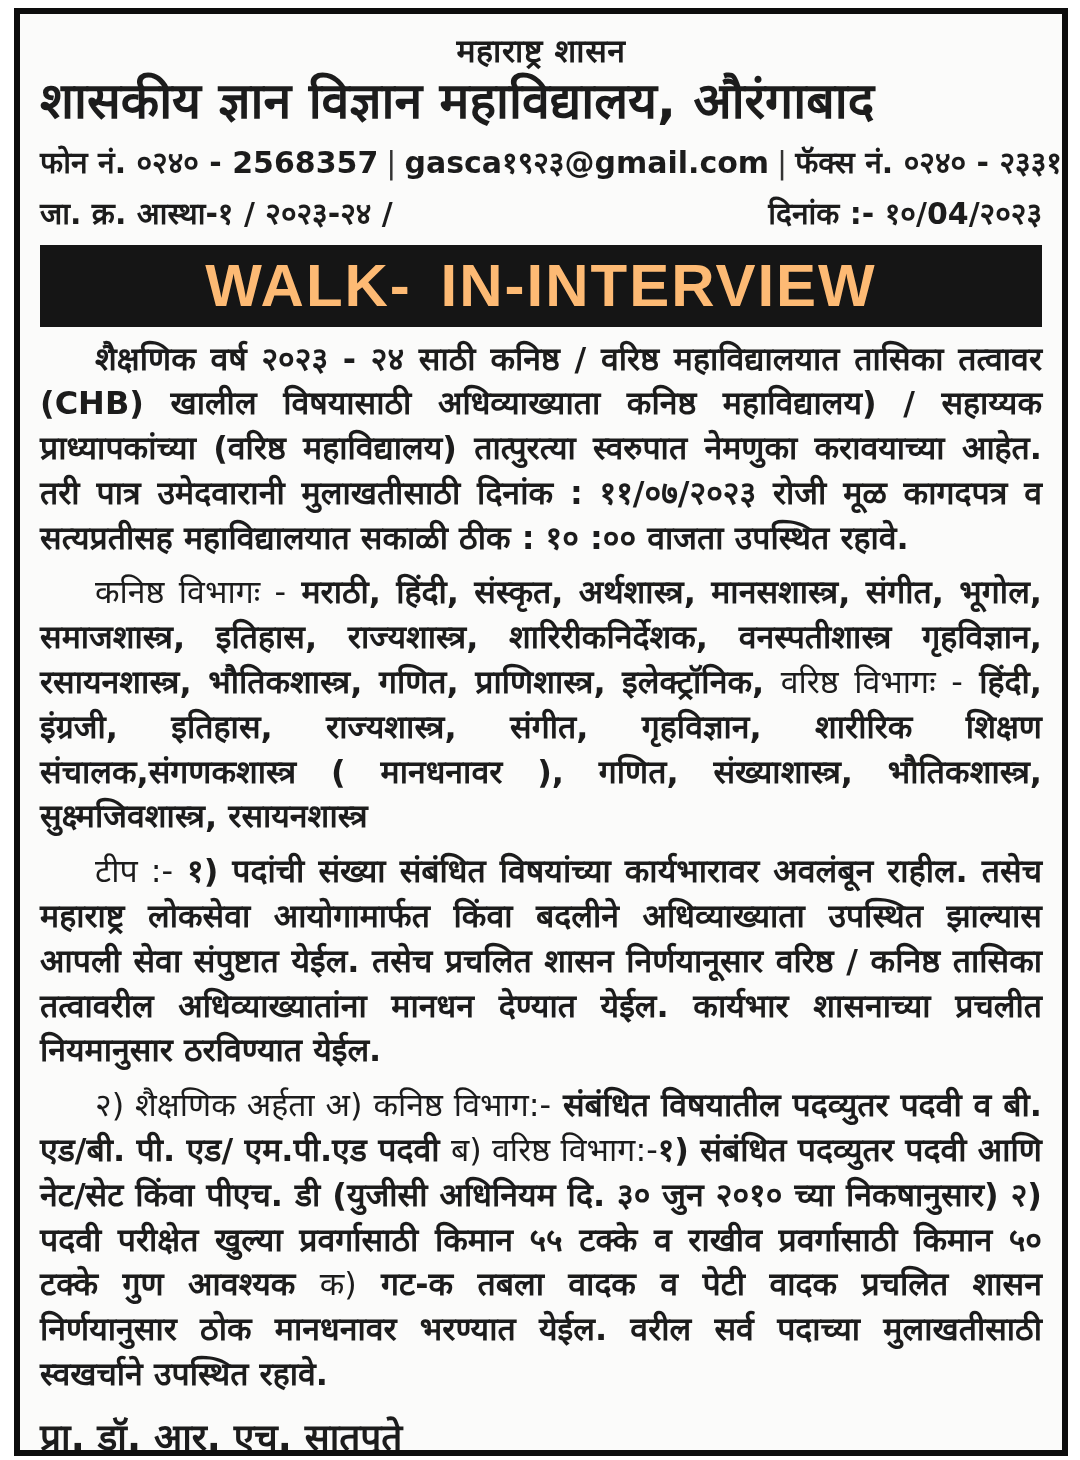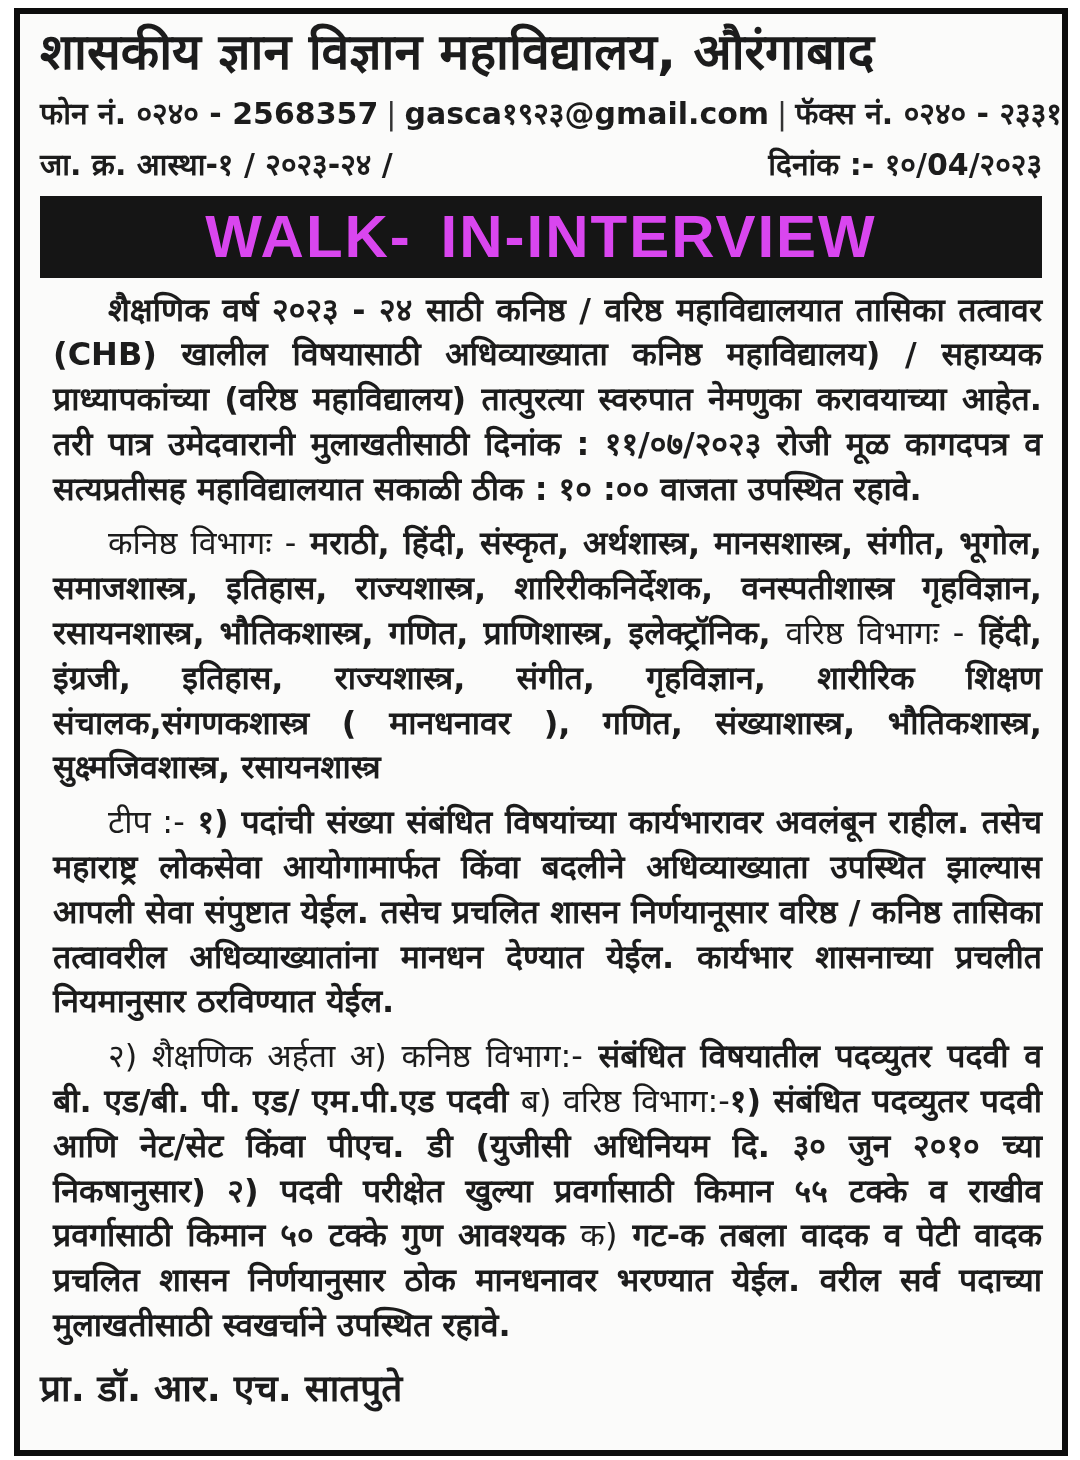--- a/index.html
+++ b/index.html
@@ -41,49 +41,50 @@
   .contact-line .sep { padding: 0 8px; font-weight: 400; color: #333; }
   .ref-row {
     display: flex; justify-content: space-between; align-items: baseline;
     font-size: 30px; font-weight: 700;
     margin-top: 10px;
     gap: 22px;
   }
   .banner {
     margin-top: 12px;
     background: #151515;
-    color: #d946ef;
+    color: #fdba74;
     text-align: center;
     height: 82px; line-height: 82px;
     font-family: "Liberation Sans", "DejaVu Sans", sans-serif;
     font-size: 60px; font-weight: 900;
     letter-spacing: 2px; word-spacing: 10px;
   }
   .body-text { margin-top: 4px; }
   .para {
     font-size: 32px; font-weight: 700;
     line-height: 1.40;
     text-align: justify;
     text-indent: 55px;
-    margin: 10px 0 0 13px;
+    margin: 10px 0 0 0;
   }
   .para .lead { font-weight: 400; }
   .signature {
     text-align: left;
     margin-top: 16px;
     line-height: 1.35;
   }
   .sig-name { font-size: 37px; font-weight: 800; }
 </style>
 </head>
 <body>
 
 <div class="page">
   <div class="frame">
 
+    <div class="gov-line">महाराष्ट्र शासन</div>
 
     <div class="college-name">शासकीय ज्ञान विज्ञान महाविद्यालय, औरंगाबाद</div>
 
     <div class="contact-line">
       <span>फोन नं. ०२४० - 2568357</span><span class="sep">|</span><span>gasca१९२३@gmail.com</span><span class="sep">|</span><span>फॅक्स नं. ०२४० - २३३१४७६</span>
     </div>
 
     <div class="ref-row">
       <span>जा. क्र. आस्था-१ / २०२३-२४ /</span>
       <span>दिनांक :- १०/04/२०२३</span>

